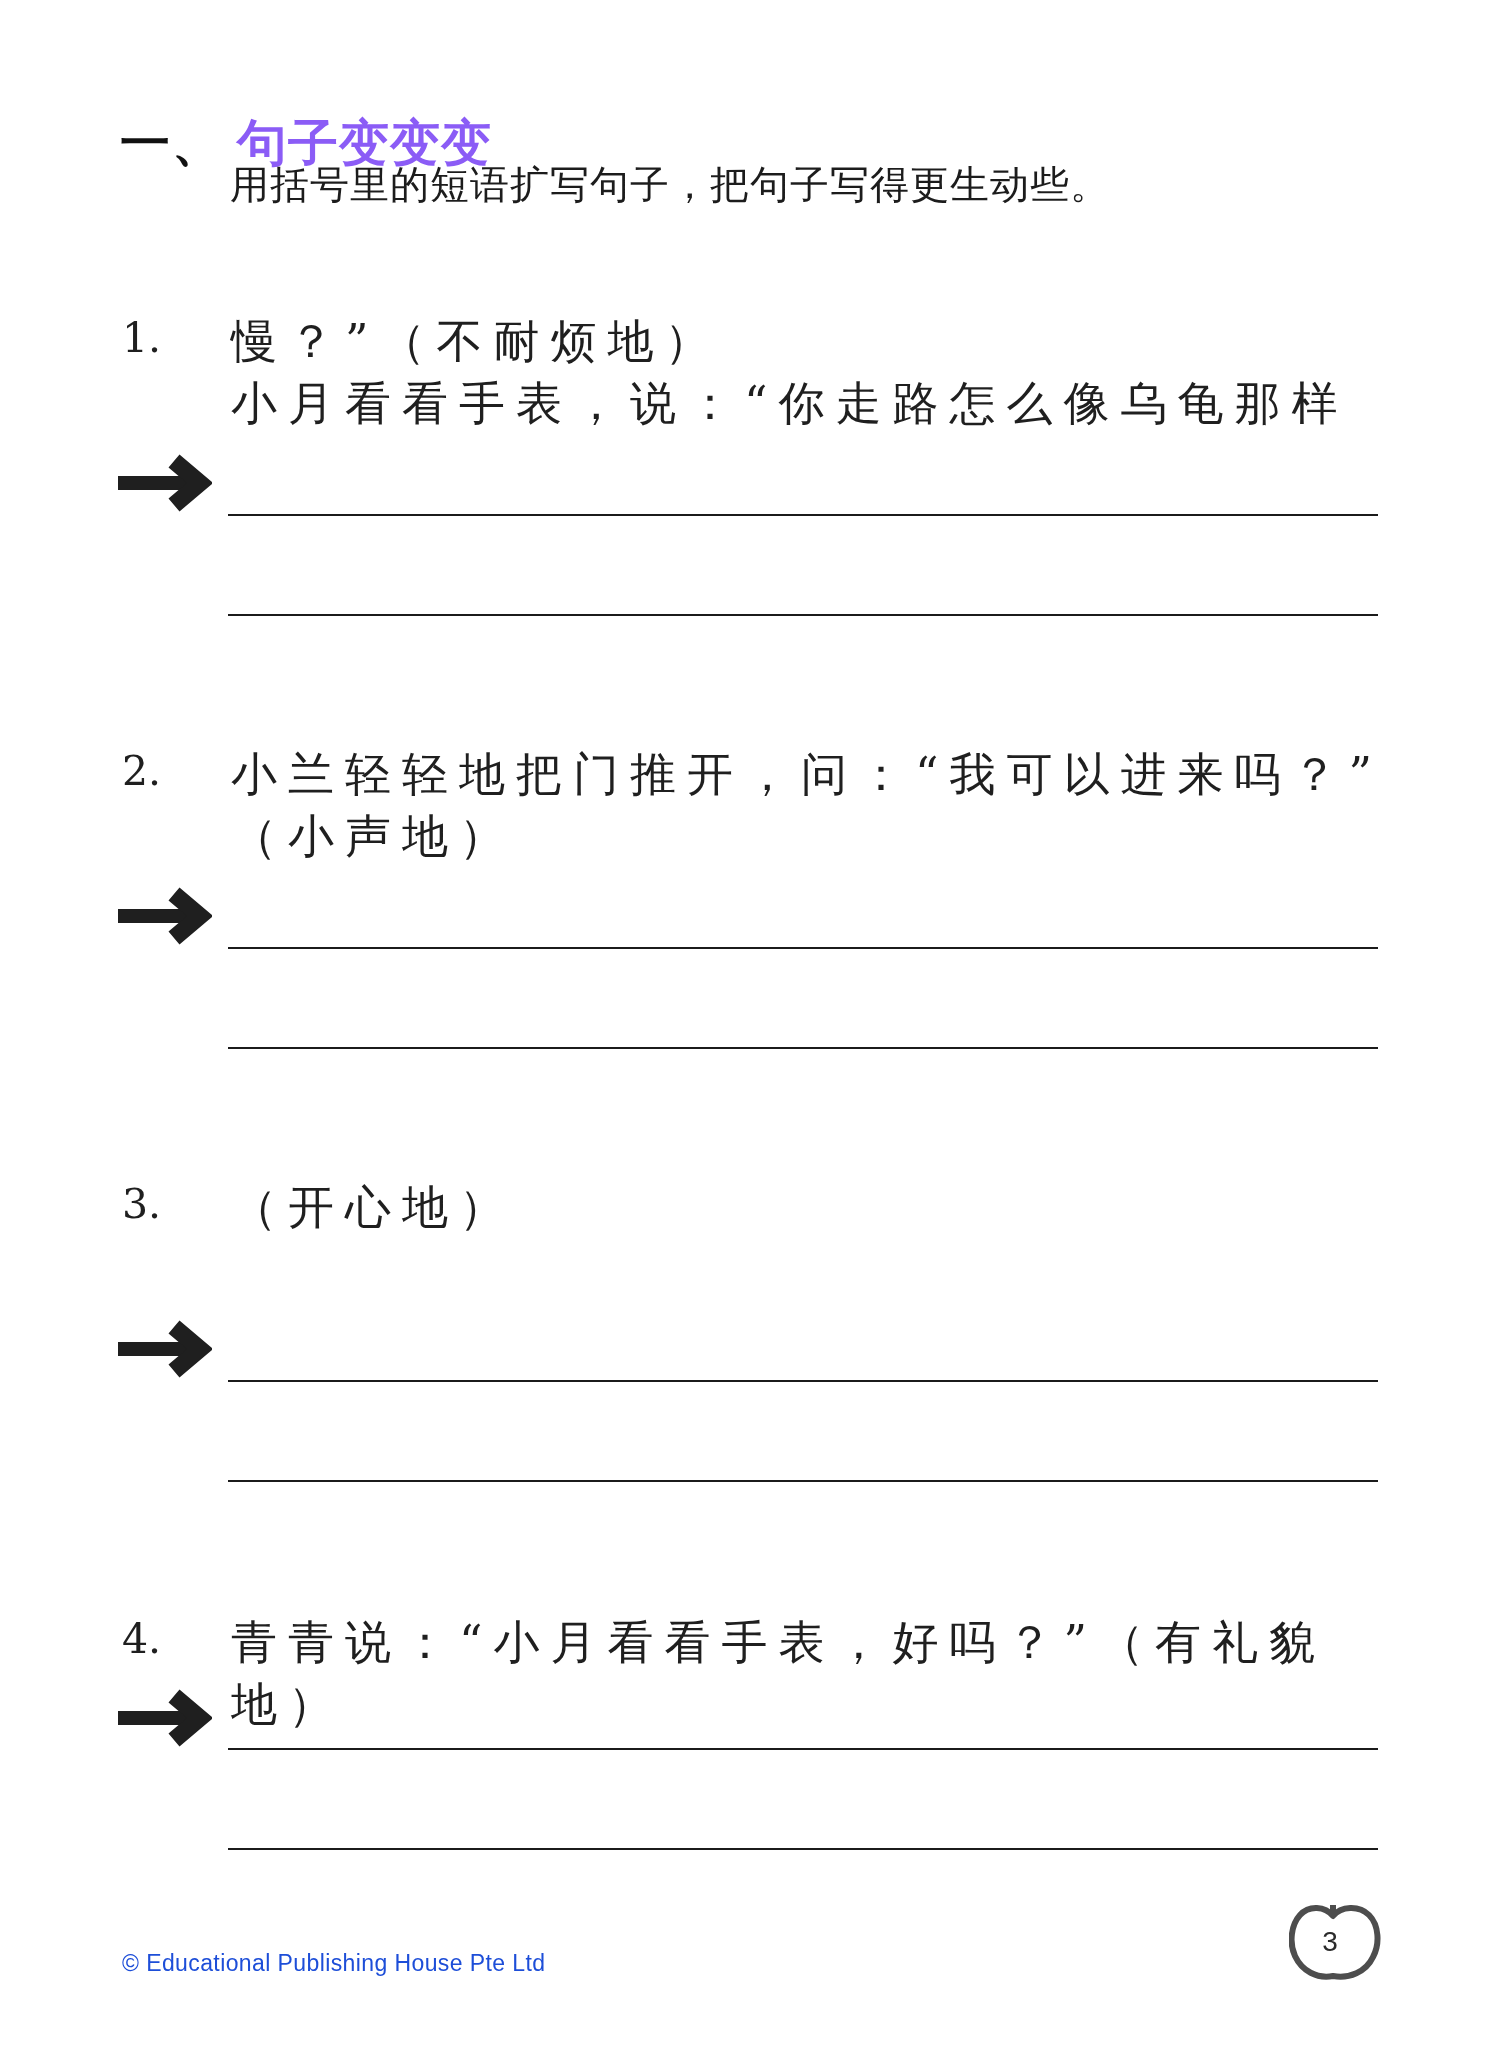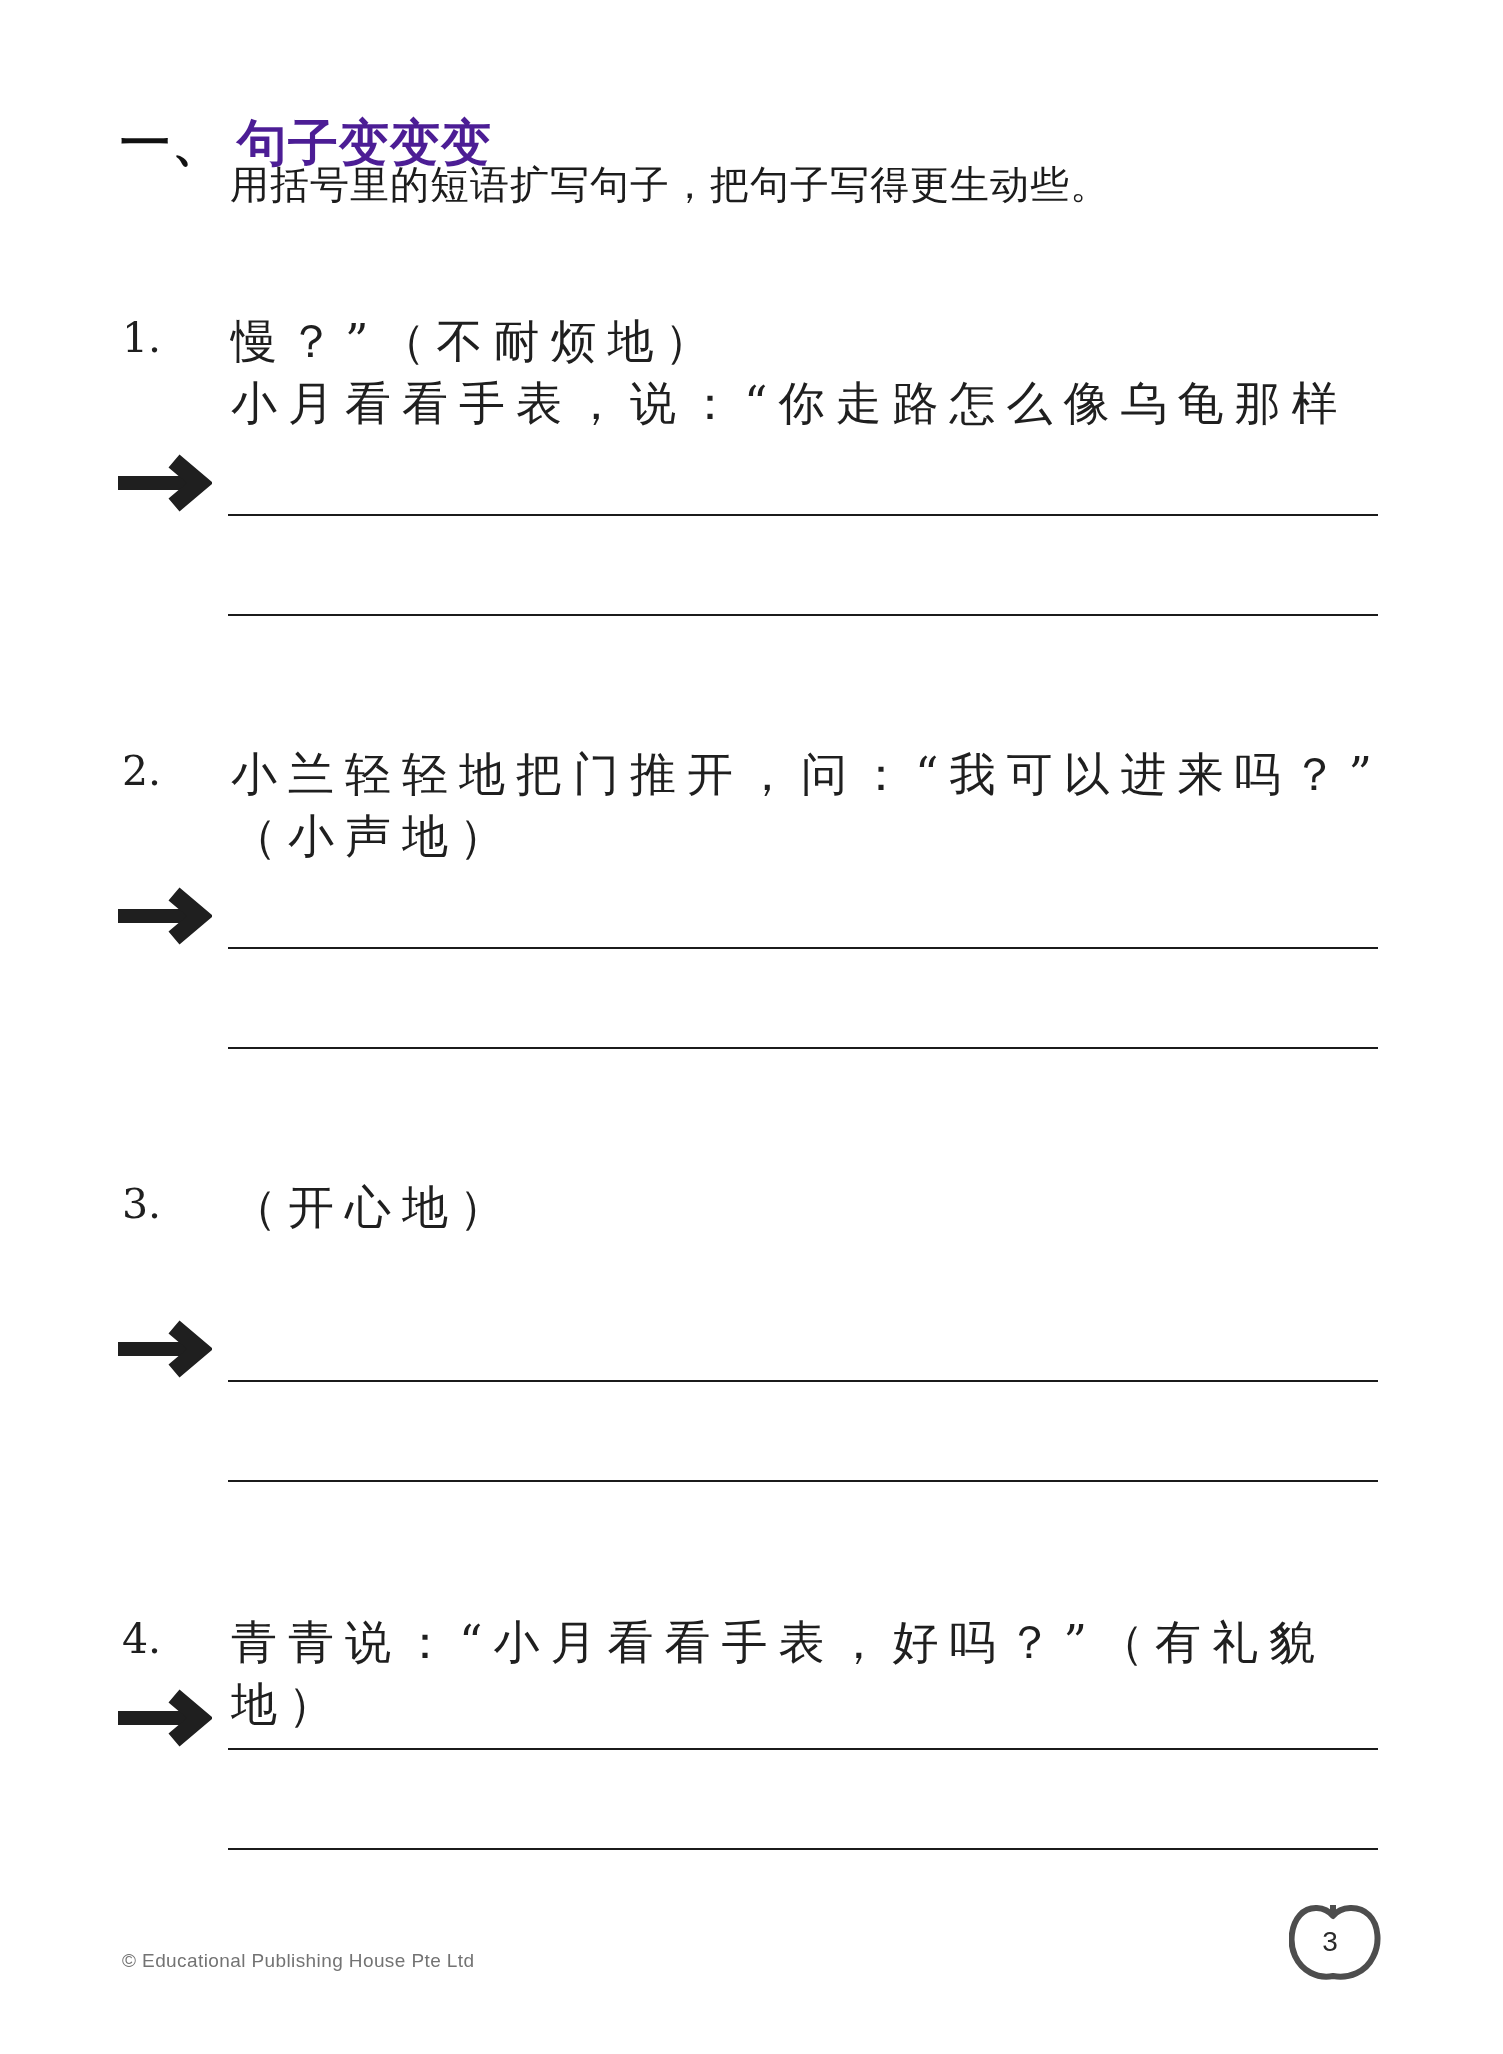--- a/index.html
+++ b/index.html
@@ -22,21 +22,21 @@
     font-size: 50px; font-weight: 700;
     letter-spacing: 2px;
     color: #111;
     font-family: "Liberation Sans", sans-serif;
   }
   .sec-title {
     position: absolute;
     left: 237px; top: 110px;
     font-size: 50px; font-weight: 700;
     letter-spacing: 1px;
-    color: #4c1d95;
+    color: #8b5cf6;
     font-family: "Liberation Sans", sans-serif;
   }
   .instructions {
     position: absolute;
     left: 230px; top: 158px;
     font-size: 39px; font-weight: 400;
     letter-spacing: 1px;
     color: #1c1c1c;
     font-family: "Liberation Sans", sans-serif;
   }
@@ -75,23 +75,23 @@
 
   .q1 { top: 310px; }
   .q2 { top: 743px; }
   .q3 { top: 1176px; }
   .q4 { top: 1611px; }
 
   
   .copyright {
     position: absolute;
     left: 122px; top: 1950px;
-    font-size: 19px;
+    font-size: 23px;
     letter-spacing: 0.4px;
-    color: #737373;
+    color: #1d4ed8;
     font-family: "Liberation Sans", sans-serif;
   }
   .page-badge { position: absolute; left: 1289px; top: 1902px; width: 96px; height: 82px; }
   .page-badge svg { position: absolute; left: 0; top: 0; }
   .page-num {
     position: absolute;
     left: 0; top: 24px;
     width: 82px;
     text-align: center;
     font-size: 28px;

